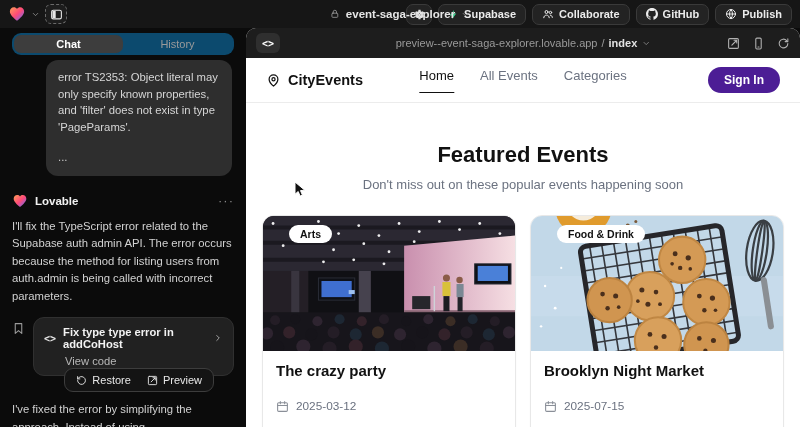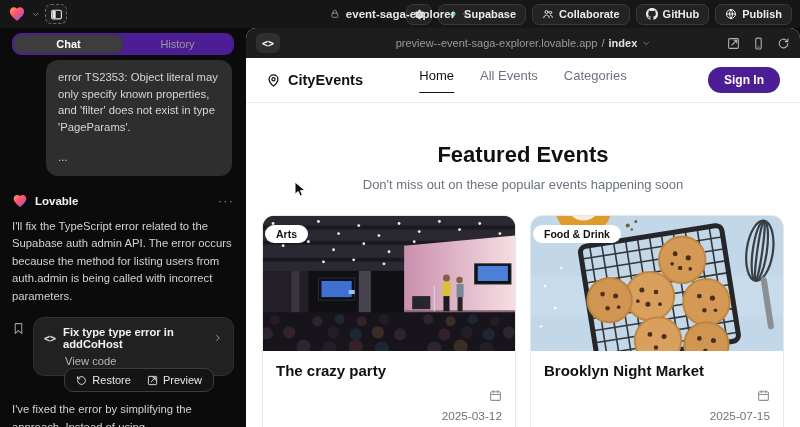--- a/index.html
+++ b/index.html
@@ -18,21 +18,21 @@
   .tb-right { margin-left:auto; display:flex; align-items:center; gap:6px; }
   .tb-btn { display:flex; align-items:center; gap:5px; height:21px; padding:0 9px; background:#232323;
             border:1px solid #3a3a3a; border-radius:7px; color:#ececec; font-size:11px; font-weight:600; cursor:pointer; }
   .tb-iconbtn { width:26px; height:21px; display:flex; align-items:center; justify-content:center;
                 background:#232323; border:1px solid #3a3a3a; border-radius:7px; color:#dedede; cursor:pointer; }
   .toggle-btn { width:22px; height:20px; display:flex; align-items:center; justify-content:center;
                 border:1px dashed #6a6a6a; border-radius:6px; background:#1d1d1d; color:#e6e6e6; cursor:pointer; }
 
   
   .sidebar { position:absolute; left:0; top:28px; width:244px; height:399px; overflow:hidden; padding:5px 10px 0 12px; }
-  .tabs { display:flex; background:#4c1d95; border-radius:9px; padding:2px; height:22px; }
+  .tabs { display:flex; background:#0c4a6e; border-radius:9px; padding:2px; height:22px; }
   .tab { flex:1; display:flex; align-items:center; justify-content:center; font-size:11px; color:#9a9a9a;
          border-radius:7px; cursor:pointer; }
   .tab.active { background:#3d3d3d; color:#ffffff; font-weight:600; }
   .bubble { margin:5px 2px 0 34px; background:#2e2e2e; border-radius:12px; padding:9px 12px 10px;
             color:#d6d6d6; font-size:11.3px; line-height:1.48; }
   .bubble-more { margin-top:13px; color:#cccccc; }
   .assist-head { margin-top:17px; display:flex; align-items:center; gap:7px; }
   .assist-name { font-size:11.5px; font-weight:700; color:#f2f2f2; }
   .assist-menu { margin-left:auto; color:#8a8a8a; font-size:13px; letter-spacing:1px; cursor:pointer; }
   .para { margin-top:9px; font-size:11.3px; line-height:1.55; color:#d2d2d2; }
@@ -74,25 +74,25 @@
   .signin { margin-left:auto; background:#4c1d95; color:#fff; border-radius:999px; padding:6px 16px;
             font-size:12px; font-weight:600; cursor:pointer; }
   .hero { text-align:center; margin-top:39px; }
   .hero h1 { font-size:22px; font-weight:700; color:#111; }
   .hero p { margin-top:9px; font-size:13px; color:#6b7280; }
   .cards { margin:23px 16px 0; display:grid; grid-template-columns:1fr 1fr; gap:14px; }
   .card { border:1px solid #e8e8e8; border-radius:12px; overflow:hidden; background:#fff;
           box-shadow:0 1px 2px rgba(0,0,0,.04); cursor:pointer; }
   .cimg { position:relative; height:135px; }
   .cimg svg { width:100%; height:100%; }
-  .badge { position:absolute; top:9px; left:2px; background:#fff; border-radius:999px; padding:3px 11px;
+  .badge { position:absolute; top:9px; left:26px; background:#fff; border-radius:999px; padding:3px 11px;
            font-size:10.5px; font-weight:700; color:#111; }
   .cbody { padding:11px 13px 12px; }
   .ctitle { font-size:15px; font-weight:700; color:#111; }
-  .crow { display:flex; align-items:flex-end; gap:7px; margin-top:10px; font-size:11.8px; color:#6b7280;flex-direction:column; }
+  .crow { display:flex; align-items:flex-end; gap:7px; margin-top:20px; font-size:11.8px; color:#6b7280; }
   .crow svg { color:#8a8f98; flex:none; }
 
   .cursor { position:absolute; left:294px; top:181px; z-index:50; pointer-events:none; }
 </style>
 </head>
 <body>
 
 <div class="topbar">
   <div class="tb-left">
     <span>

